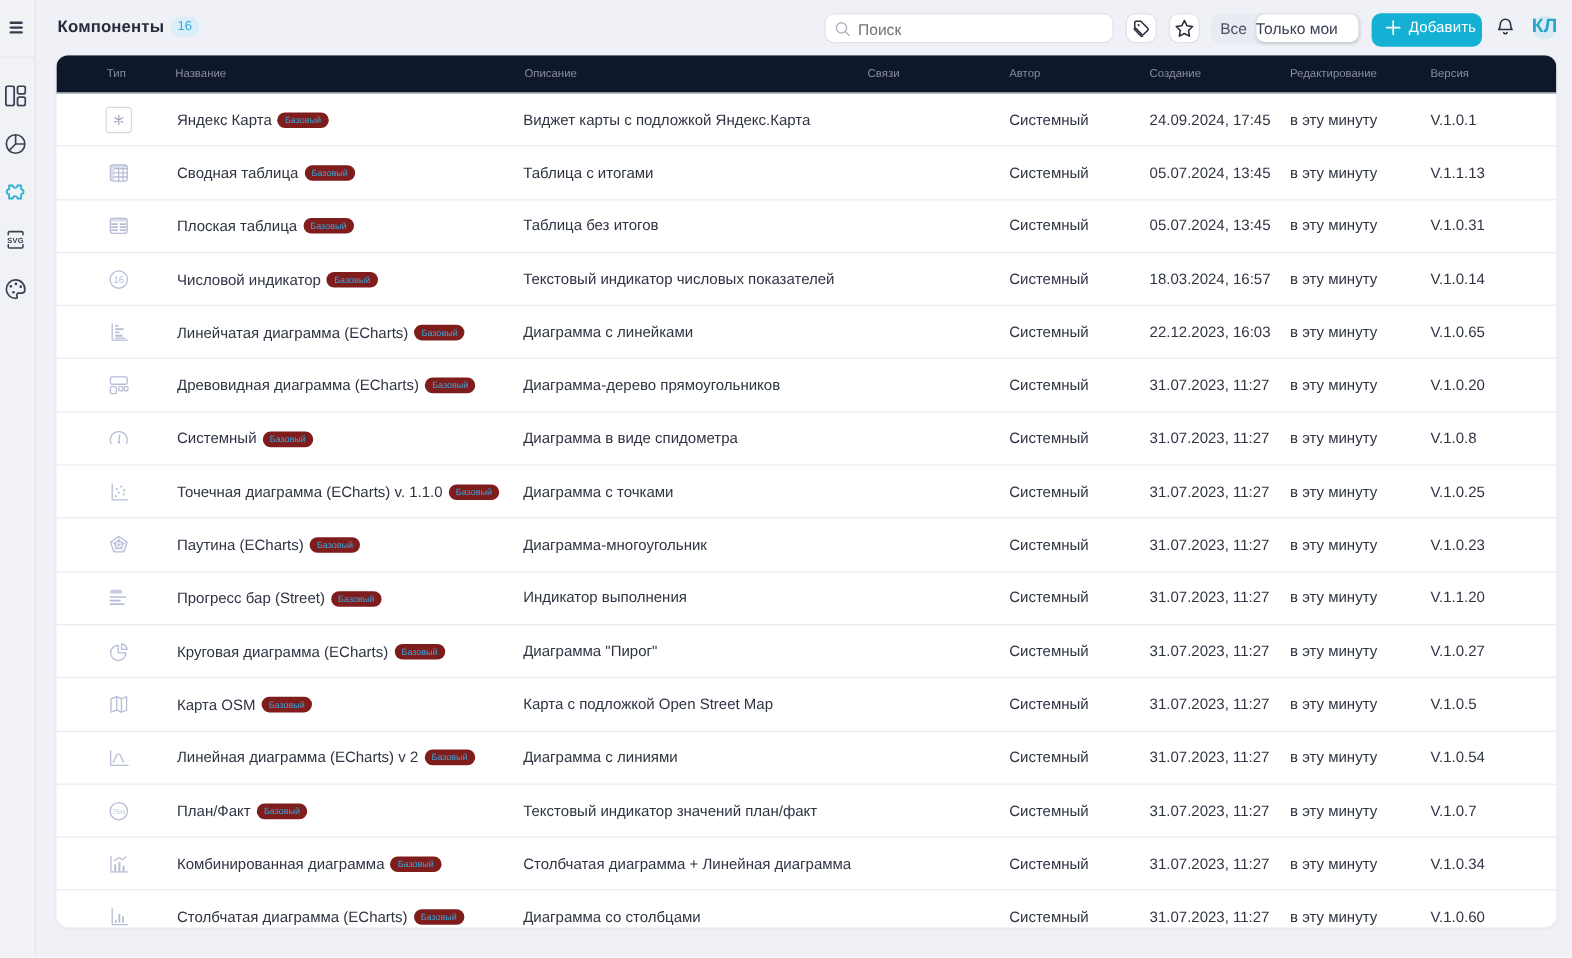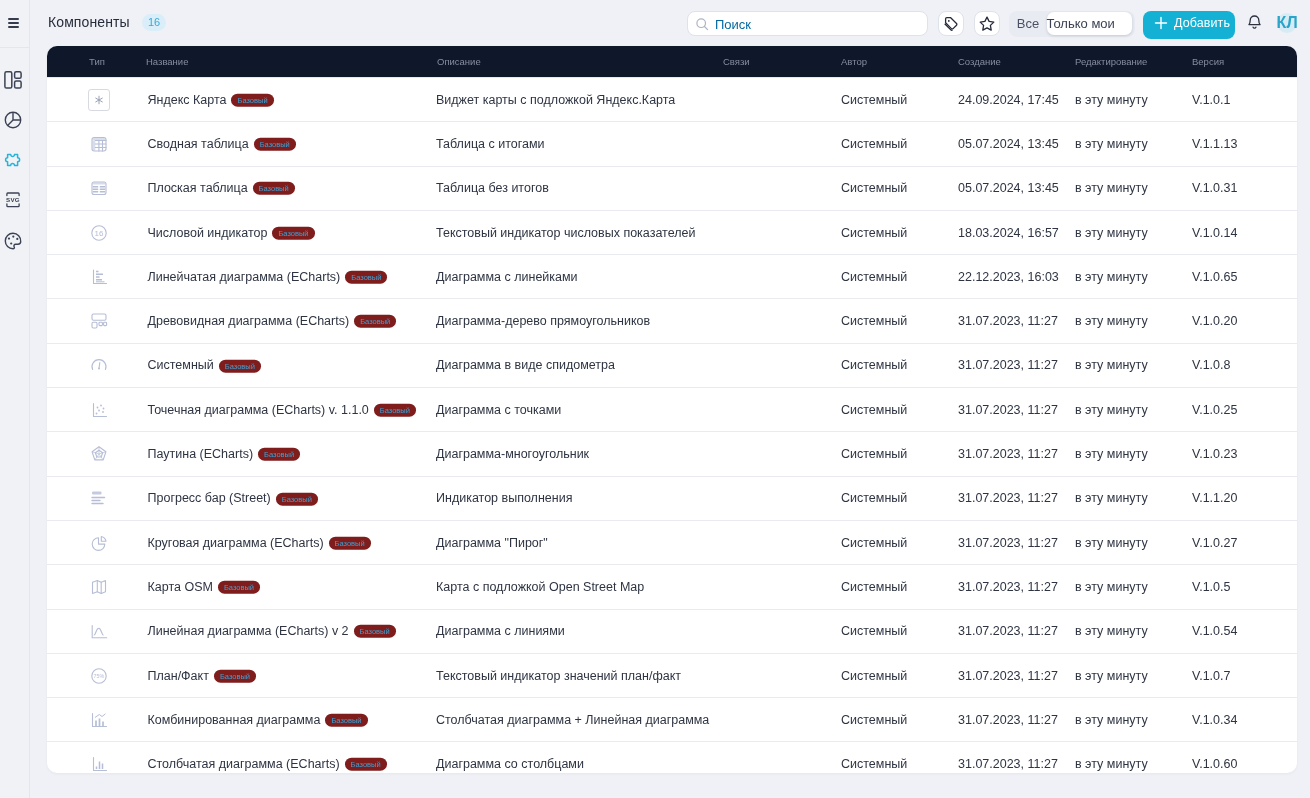--- a/index.html
+++ b/index.html
@@ -1,25 +1,25 @@
 <!DOCTYPE html>
 <html><head><meta charset="utf-8"><style>
 *{margin:0;padding:0;box-sizing:border-box}
 html,body{width:1310px;height:798px;overflow:hidden}
 body{background:#eff1f6;font-family:"Liberation Sans",sans-serif;position:relative}
 .sidebar{position:absolute;left:0;top:0;bottom:0;width:30px;background:#f0f2f6;border-right:1px solid #e4e6ec}
 .sb-div{position:absolute;left:0;top:47px;width:29px;height:1px;background:#e4e6ec}
 .burger{position:absolute;left:7.5px;top:18.3px;width:11.5px}
 .burger div{height:1.7px;background:#363c4e;border-radius:1px;margin-bottom:2.4px}
 .sbi{position:absolute;left:3.5px;width:18px;height:18px}
-.title{position:absolute;left:48px;top:14px;font-size:14px;font-weight:400;color:#272c3a;letter-spacing:0.1px}
+.title{position:absolute;left:48px;top:14px;font-size:14px;font-weight:700;color:#272c3a;letter-spacing:0.1px}
 .count{position:absolute;left:142px;top:13.5px;width:24px;height:17px;border-radius:8.5px;background:#d9eef8;color:#3aa9d4;font-size:11px;text-align:center;line-height:17.5px}
 .search{position:absolute;left:687px;top:11px;width:241px;height:25px;background:#fff;border:1px solid #dfe2e9;border-radius:8px}
 .search svg{position:absolute;left:7px;top:5px}
-.search .ph{position:absolute;left:27px;top:5px;font-size:13px;color:#0369a1}
+.search .ph{position:absolute;left:27px;top:5px;font-size:13px;color:#737373}
 .sqbtn{position:absolute;top:11px;width:26px;height:25px;background:#fff;border:1px solid #dfe2e9;border-radius:8px}
 .sqbtn svg{position:absolute;left:50%;top:50%;transform:translate(-50%,-50%)}
 .seg{position:absolute;left:1009px;top:10.5px;width:126px;height:26px;background:#e9ebf2;border-radius:8px}
 .seg .all{position:absolute;left:0;top:0;width:38px;height:26px;font-size:13px;color:#4a5164;text-align:center;line-height:26px}
 .seg .mine{position:absolute;left:37.5px;top:1.3px;width:85px;height:23.5px;background:#fff;border-radius:7px;font-size:13px;color:#3c4254;text-align:left;line-height:23.5px;box-shadow:0 1px 3px rgba(40,50,80,0.18)}
 .addbtn{position:absolute;left:1143px;top:11px;width:92px;height:28px;background:#14b1d5;border-radius:8px;color:#fff}
 .addbtn .pl{position:absolute;left:11px;top:5px}
 .addbtn .tx{position:absolute;left:31px;top:5px;font-size:12.5px;letter-spacing:0.1px}
 .bell{position:absolute;left:1246px;top:14px}
 .avatar{position:absolute;left:1276.5px;top:12.5px;width:20px;height:20px;border-radius:50%;background:#d7ebf4;color:#2ba4c9;font-size:16px;font-weight:700;text-align:center;line-height:20.5px;letter-spacing:0.2px}

